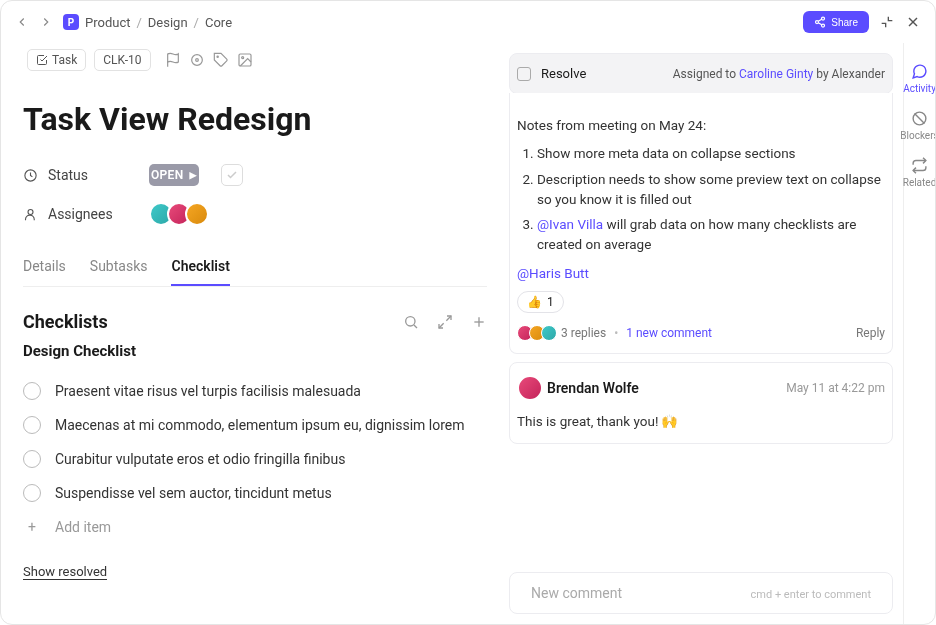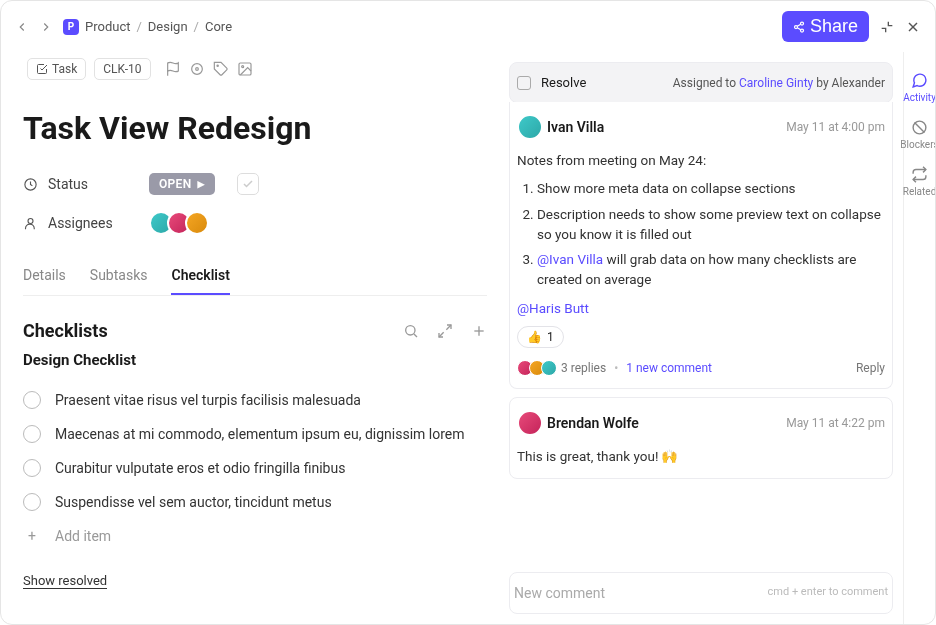--- a/index.html
+++ b/index.html
@@ -20,33 +20,33 @@
   display: flex;
   align-items: center;
   padding: 10px 14px;
   gap: 10px;
 }
 .nav-arrow { width: 14px; height: 14px; cursor: pointer; color: #888; display:flex; align-items:center; }
 .breadcrumb { display: flex; align-items: center; gap: 6px; font-size: 13px; color: #555; }
 .breadcrumb-icon { width:16px;height:16px;background:#5b4cff;border-radius:4px;color:#fff;font-size:10px;font-weight:700;display:flex;align-items:center;justify-content:center; }
 .breadcrumb-sep { color: #aaa; }
 .header-right { margin-left:auto; display:flex; align-items:center; gap:10px; }
-.share-btn { background:#5b4cff; color:#fff; border:none; border-radius:6px; padding:5px 11px; font-size:18px; font-weight:500; display:flex; align-items:center; gap:5px; cursor:pointer; }
+.share-btn { background:#5b4cff; color:#fff; border:none; border-radius:6px; padding:5px 11px; font-size:10px; font-weight:500; display:flex; align-items:center; gap:5px; cursor:pointer; }
 .icon-btn { width:16px; height:16px; color:#555; cursor:pointer; display:flex; align-items:center; justify-content:center; }
 
 .body { display:flex; flex:1; overflow:hidden; }
 .left-pane { flex:1; padding: 0 22px 22px 22px; overflow-y:auto; }
 .toolbar-row { display:flex; align-items:center; gap:8px; padding:6px 0 10px 4px; }
 .pill { border:1px solid #e2e2e2; border-radius:5px; padding:3px 8px; font-size:12px; color:#555; display:flex; align-items:center; gap:4px; }
 .mini-icon { width:16px; height:16px; color:#999; cursor:pointer; }
 .task-title { font-size:32px; font-weight:700; color:#1a1a1a; margin:19px 0 18px 0; }
 .field-row { display:flex; align-items:center; padding:8px 0; gap:16px; }
 .field-label { width:110px; display:flex; align-items:center; gap:10px; color:#444; font-size:14px; }
 .field-icon { width:15px; height:15px; color:#555; }
-.status-badge { background:#9a9aa8; color:#fff; border-radius:5px; padding:4px 10px; font-size:12px; font-weight:600; letter-spacing:0.3px; display:flex; align-items:center; gap:6px; }
+.status-badge { background:#9a9aa8; color:#fff; border-radius:5px; padding:4px 2px; font-size:12px; font-weight:600; letter-spacing:0.3px; display:flex; align-items:center; gap:6px; }
 .status-badge .play { font-size:9px; }
 .check-box { width:22px; height:22px; border:1px solid #ddd; border-radius:5px; display:flex; align-items:center; justify-content:center; color:#ccc; margin-left:6px; }
 .avatars { display:flex; }
 .avatar { width:24px; height:24px; border-radius:50%; border:2px solid #fff; margin-right:-6px; }
 .tabs { display:flex; gap:24px; border-bottom:1px solid #eee; margin-top:14px; }
 .tab { padding:10px 0; font-size:14px; color:#888; cursor:pointer; }
 .tab.active { color:#1a1a1a; font-weight:600; border-bottom:2px solid #5b4cff; }
 .section-header { display:flex; align-items:center; margin:24px 0 10px 0; }
 .section-title { font-size:18px; font-weight:700; }
 .section-actions { margin-left:auto; display:flex; gap:18px; }
@@ -70,21 +70,21 @@
 .comment-body ol { margin:8px 0 8px 20px; }
 .comment-body li { margin-bottom:5px; }
 .mention { color:#5b4cff; }
 .reaction { display:inline-flex; align-items:center; gap:5px; border:1px solid #e3e3e8; border-radius:14px; padding:3px 9px; font-size:12px; margin-top:8px; }
 .comment-foot { display:flex; align-items:center; gap:8px; margin-top:12px; font-size:12px; color:#777; }
 .mini-avatars { display:flex; }
 .mini-avatar { width:16px; height:16px; border-radius:50%; border:1.5px solid #fff; margin-right:-4px; }
 .dot { color:#bbb; }
 .new-comment-link { color:#5b4cff; }
 .reply { margin-left:auto; color:#777; cursor:pointer; }
-.new-comment-input { margin-top:auto; border:1px solid #ececf0; border-radius:8px; padding:12px 4px; display:flex; align-items:flex-start; color:#aaa; font-size:14px; }
+.new-comment-input { margin-top:auto; border:1px solid #ececf0; border-radius:8px; padding:12px 21px; display:flex; align-items:flex-end; color:#aaa; font-size:14px; }
 .hint { margin-left:auto; font-size:11px; color:#bbb; }
 
 .rail { width:32px; border-left:1px solid #eee; display:flex; flex-direction:column; align-items:center; padding:14px 0; gap:4px; }
 .rail-item { display:flex; flex-direction:column; align-items:center; font-size:10px; color:#888; padding:6px 0; cursor:pointer; width:100%; }
 .rail-item.active { color:#5b4cff; }
 .rail-item svg { width:17px; height:17px; margin-bottom:3px; }
 
 .av1{background:linear-gradient(135deg,#3ec9c9,#2da8a8);}
 .av2{background:linear-gradient(135deg,#e84a7a,#c4245a);}
 .av3{background:linear-gradient(135deg,#f5a623,#d98a0c);}
@@ -258,25 +258,20 @@
   <div class="right-pane">
     <div class="comment-box resolve-header">
       <span class="chk"></span>
       <span>Resolve</span>
       <span class="assigned">
         <span>Assigned to </span><a>Caroline Ginty</a><span> by </span><span>Alexander</span>
       </span>
     </div>
 
     <div class="comment-box" style="margin-top:-9px;border-top-left-radius:0;border-top-right-radius:0;border-top:none;">
-      <div class="comment-head">
-        <span class="avatar av1" style="width:26px;height:26px;"></span>
-        <span class="comment-author">Ivan Villa</span>
-        <span class="comment-time">May 11 at 4:00 pm</span>
-      </div>
       <div class="comment-body">
         <div>Notes from meeting on May 24:</div>
         <ol>
           <li>Show more meta data on collapse sections</li>
           <li>Description needs to show some preview text on collapse so you know it is filled out</li>
           <li><span class="mention">@Ivan Villa</span><span> will grab data on how many checklists are created on average</span></li>
         </ol>
         <span class="mention">@Haris Butt</span>
       </div>
       <span class="reaction">

